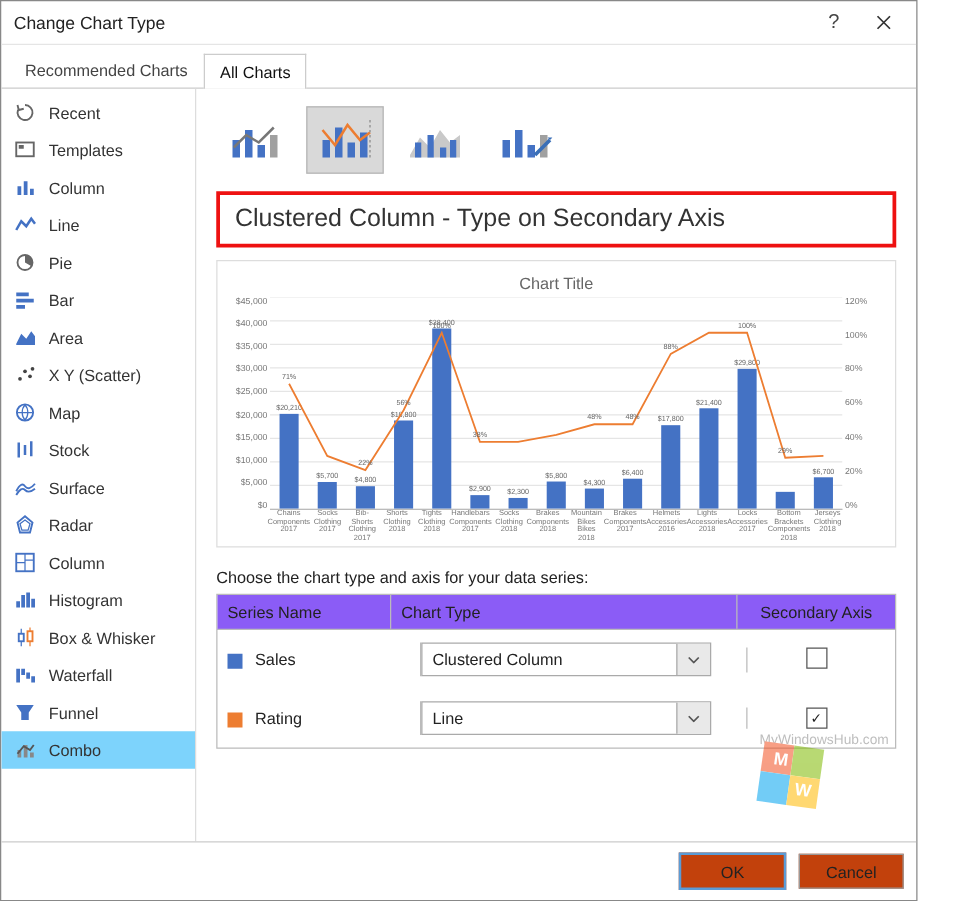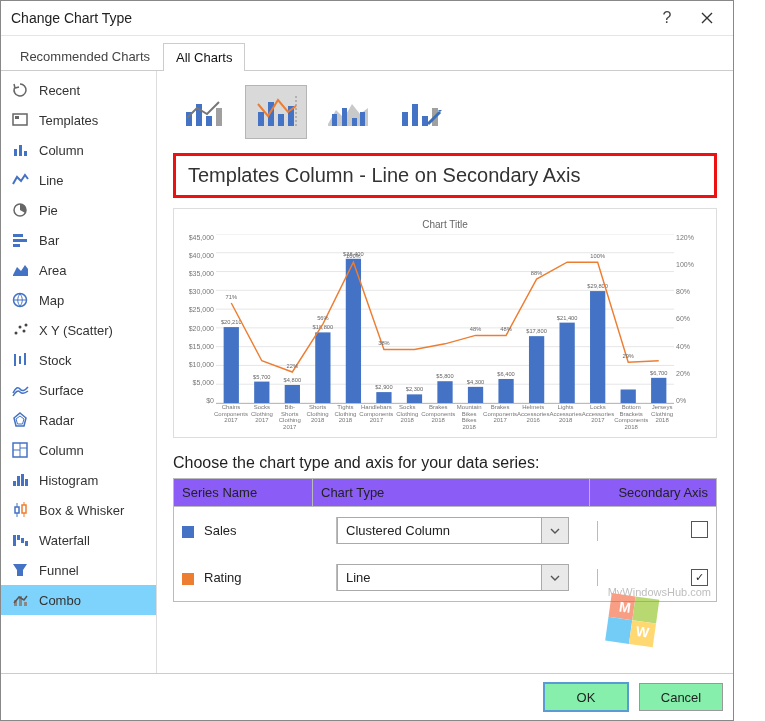--- a/index.html
+++ b/index.html
@@ -22,49 +22,49 @@
 .main{flex:1;display:flex;flex-direction:column;padding:14px 16px 0 16px;min-width:0}
 
 .subtypes{display:flex;gap:10px;margin-bottom:14px}
 .subtype{width:60px;height:52px;border:1px solid transparent;display:flex;align-items:center;justify-content:center;cursor:pointer}
 .subtype.selected{background:#d9d9d9;border-color:#b5b5b5}
 
 .heading-box{border:3px solid #e11;padding:8px 12px;margin-bottom:10px}
 .heading{font-size:20px;color:#333}
 
 .preview{border:1px solid #ddd;height:230px;padding:10px 6px 4px 6px;box-sizing:border-box;margin-bottom:16px}
-.ch-title{text-align:center;font-size:10px;color:#666;margin-bottom:4px}
+.ch-title{text-align:center;font-size:13px;color:#666;margin-bottom:4px}
 .ch-body{display:flex;height:170px}
 .yaxis,.y2axis{width:34px;display:flex;flex-direction:column;justify-content:space-between;font-size:7px;color:#777}
 .yaxis{text-align:right;padding-right:2px}
 .y2axis{text-align:left;padding-left:2px}
 .plot{flex:1;position:relative;border-bottom:1px solid #bbb}
 .grid line{stroke:#e5e5e5;stroke-width:1}
 .bars rect{fill:#4472c4}
 .linep{fill:none;stroke:#ed7d31;stroke-width:1.5}
 .lbl{font-size:6px;fill:#666;text-anchor:middle}
 .xaxis{display:flex;font-size:6px;color:#777;margin-left:34px;margin-right:34px}
 .xaxis div{flex:1;text-align:center;line-height:1.1}
 
-.series-caption{font-size:16px;margin-bottom:6px}
+.series-caption{font-size:13px;margin-bottom:6px}
 .series-table{border:1px solid #bbb;font-size:13px}
 .st-head{display:flex;border-bottom:1px solid #bbb;background:#8b5cf6}
 .st-head>div{padding:6px 8px}
 .col-name{flex:1}
 .col-type{width:260px;border-left:1px solid #bbb}
-.col-sec{width:110px;border-left:1px solid #bbb;text-align:right}
+.col-sec{width:110px;border-left:1px solid #bbb;text-align:center}
 .st-row{display:flex;align-items:center;padding:10px 8px}
 .swatch{width:12px;height:12px;display:inline-block;margin-right:10px;vertical-align:middle}
 .sel{display:flex;border:1px solid #aaa;width:230px}
 .sel .selv{flex:1;padding:5px 8px}
 .sel .selbtn{width:26px;background:#e9e9e9;border-left:1px solid #aaa;display:flex;align-items:center;justify-content:center}
 .chk{width:15px;height:15px;border:1px solid #555;display:inline-flex;align-items:center;justify-content:center;font-size:11px}
 
 .footer{height:46px;border-top:1px solid #ccc;display:flex;align-items:center;justify-content:flex-end;gap:10px;padding:0 10px}
-.btn{min-width:82px;height:26px;border:1px solid #999;background:#86efac;display:flex;align-items:center;justify-content:center;cursor:pointer;font-size:13px}
+.btn{min-width:82px;height:26px;border:1px solid #999;background:#c2410c;display:flex;align-items:center;justify-content:center;cursor:pointer;font-size:13px}
 .btn.primary{border:2px solid #5b9bd5}
 
 .wm{position:absolute;right:22px;bottom:72px;opacity:0.55;font-size:11px;color:#888;text-align:center;pointer-events:none}
 .wm .sq{display:grid;grid-template-columns:24px 24px;grid-template-rows:24px 24px;transform:rotate(8deg);margin-top:2px}
 .wm .sq span:nth-child(1){background:#f25022}
 .wm .sq span:nth-child(2){background:#7fba00}
 .wm .sq span:nth-child(3){background:#00a4ef}
 .wm .sq span:nth-child(4){background:#ffb900}
 .wm .mw{position:absolute;color:#fff;font-weight:bold;font-size:14px;left:9px;top:4px}
 .wm .ww{position:absolute;color:#fff;font-weight:bold;font-size:14px;left:29px;top:26px}
@@ -149,36 +149,36 @@
           <span class="ic">
             <svg width="18" height="18" viewBox="0 0 18 18">
               <polygon points="2,14 6,6 10,10 14,4 17,8 17,15 2,15" fill="#4472c4"></polygon>
             </svg>
           </span>
           <span>Area</span>
         </div>
         <div class="sb-item">
           <span class="ic">
             <svg width="18" height="18" viewBox="0 0 18 18">
-              <circle cx="9" cy="9" r="6.5" fill="none" stroke="#4472c4" stroke-width="1.5"></circle>
-              <path d="M3 9h12M9 3c3 3 3 9 0 12M9 3c-3 3-3 9 0 12" fill="none" stroke="#4472c4"></path>
-            </svg>
-          </span>
-          <span>Map</span>
-        </div>
-        <div class="sb-item">
-          <span class="ic">
-            <svg width="18" height="18" viewBox="0 0 18 18">
               <circle cx="5" cy="12" r="1.5" fill="#444"></circle>
               <circle cx="9" cy="6" r="1.5" fill="#444"></circle>
               <circle cx="13" cy="10" r="1.5" fill="#444"></circle>
               <circle cx="15" cy="4" r="1.5" fill="#444"></circle>
             </svg>
           </span>
           <span>X Y (Scatter)</span>
+        </div>
+        <div class="sb-item">
+          <span class="ic">
+            <svg width="18" height="18" viewBox="0 0 18 18">
+              <circle cx="9" cy="9" r="6.5" fill="none" stroke="#4472c4" stroke-width="1.5"></circle>
+              <path d="M3 9h12M9 3c3 3 3 9 0 12M9 3c-3 3-3 9 0 12" fill="none" stroke="#4472c4"></path>
+            </svg>
+          </span>
+          <span>Map</span>
         </div>
         <div class="sb-item">
           <span class="ic">
             <svg width="18" height="18" viewBox="0 0 18 18">
               <line x1="4" y1="3" x2="4" y2="15" stroke="#4472c4" stroke-width="2"></line>
               <line x1="9" y1="5" x2="9" y2="13" stroke="#4472c4" stroke-width="2"></line>
               <line x1="14" y1="2" x2="14" y2="14" stroke="#4472c4" stroke-width="2"></line>
             </svg>
           </span>
           <span>Stock</span>
@@ -304,21 +304,21 @@
               <rect x="14" y="10" width="6" height="22" fill="#4472c4"></rect>
             <rect x="24" y="22" width="6" height="10" fill="#4472c4"></rect>
               <rect x="34" y="14" width="6" height="18" fill="#a0a0a0"></rect>
             <path d="M30 30 L42 18" stroke="#3a6fb7" stroke-width="3"></path>
               <path d="M42 18 L44 16 L40 16 Z" fill="#3a6fb7"></path>
           </svg>
         </div>
       </div>
 
       <div class="heading-box">
-        <div class="heading">Templates Column - Line on Secondary Axis</div>
+        <div class="heading">Clustered Column - Type on Secondary Axis</div>
       </div>
 
       <div class="preview">
         <div class="ch-title">Chart Title</div>
         <div class="ch-body">
           <div class="yaxis" id="yL">
               <span>$45,000</span>
               <span>$40,000</span>
               <span>$35,000</span>
               <span>$30,000</span>

